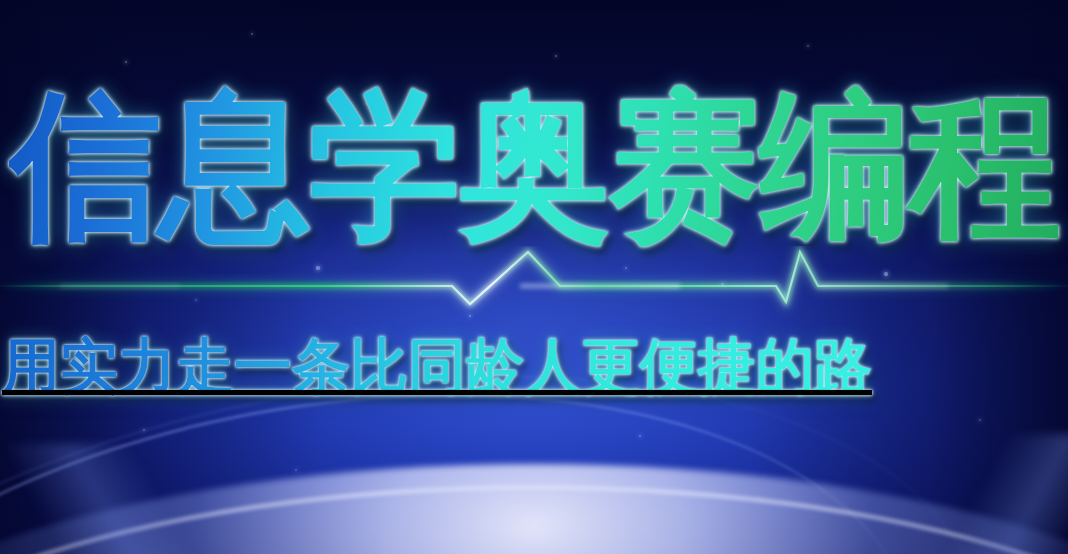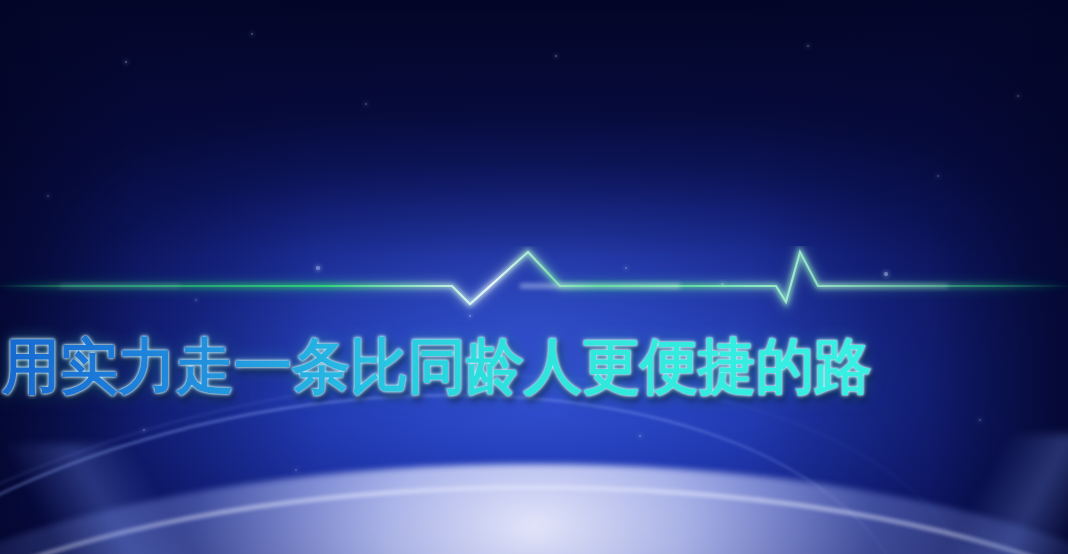--- a/index.html
+++ b/index.html
@@ -131,21 +131,21 @@
     letter-spacing:-2px; white-space:nowrap;
     transform:scaleY(1.06);
     color:transparent;
     -webkit-text-stroke:4.5px rgba(222,245,255,.93);
     text-shadow:0 0 10px rgba(120,210,255,.55), 4px 6px 4px rgba(2,4,26,.6);
     z-index:-1;
   }
 
   .sub-row {
     position:absolute; left:0; top:330px; width:874px; height:72px;
-    display:flex; align-items:center; justify-content:center;
+    display:flex; align-items:center; justify-content:center;text-decoration:underline;
   }
   .sub-title {
     position:relative;
     font-size:58px; line-height:1; font-weight:700;
     letter-spacing:0px; white-space:nowrap;
     transform:scaleY(1.04);
     background:linear-gradient(95deg,
       #1668cf 0%, #1c7ad8 12%, #2296df 26%, #26bce4 40%,
       #2ddede 55%, #31e8dd 68%, #34ece0 82%, #37efe2 100%);
     -webkit-background-clip:text;
@@ -203,20 +203,26 @@
 
   <div class="horizon-wrap">
     <div class="arc-sweep two"></div>
     <div class="arc-sweep"></div>
     <div class="horizon-glow"></div>
     <div class="horizon-edge"></div>
     <div class="corner-streak left"></div>
     <div class="corner-streak"></div>
   </div>
 
+  <div class="title-row">
+    <div style="position:relative;">
+      <div class="main-title-outline">信息学奥赛编程</div>
+      <div class="main-title">信息学奥赛编程</div>
+    </div>
+  </div>
 
   <svg class="ecg" viewBox="0 0 1068 80" preserveAspectRatio="none">
     <defs>
       <linearGradient id="ecgGrad" x1="0" y1="0" x2="1" y2="0">
         <stop offset="0" stop-color="#1f8f66" stop-opacity="0.05"></stop>
         <stop offset="0.07" stop-color="#23a86e" stop-opacity="0.55"></stop>
         <stop offset="0.30" stop-color="#2fd07a" stop-opacity="0.95"></stop>
         <stop offset="0.46" stop-color="#eafaff" stop-opacity="1"></stop>
         <stop offset="0.56" stop-color="#2fd07a" stop-opacity="0.95"></stop>
         <stop offset="0.74" stop-color="#9ff0cf" stop-opacity="0.95"></stop>

